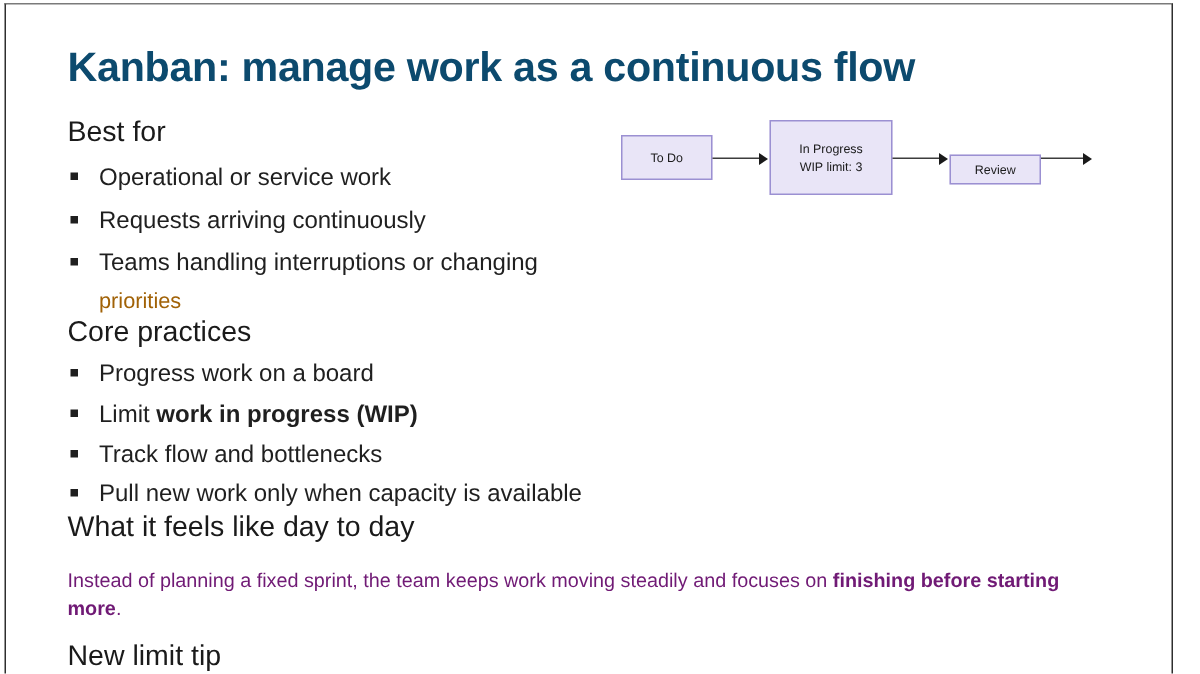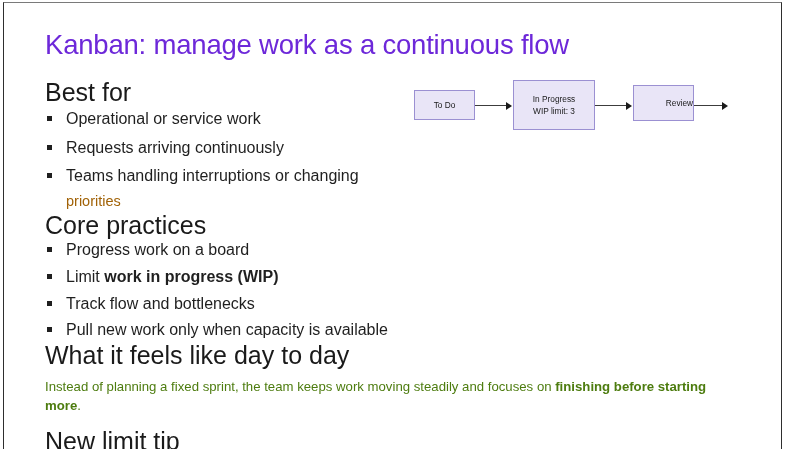--- a/index.html
+++ b/index.html
@@ -30,31 +30,31 @@
     box-sizing: border-box;
     overflow: hidden;
   }
 
   
   #slide-title {
     position: absolute;
     left: 41px;
     top: 26px;
     font-size: 27.5px;
-    font-weight: 400;
-    color: #6d28d9;
+    font-weight: 700;
+    color: #0c4a6e;
     letter-spacing: -0.2px;
     white-space: nowrap;
   }
 
   
   .section-heading {
     position: absolute;
     left: 41px;
-    font-size: 25px;
+    font-size: 19px;
     font-weight: 400;
     color: #1a1a1a;
     white-space: nowrap;
   }
 
   .bullet-row {
     position: absolute;
     left: 43px;
     display: flex;
     align-items: baseline;
@@ -83,21 +83,21 @@
   b, strong { font-weight: 700; }
 
   
   #body-paragraph {
     position: absolute;
     left: 41px;
     top: 374px;
     width: 700px;
     font-size: 13.2px;
     line-height: 19px;
-    color: #4d7c0f;
+    color: #701a75;
   }
 
   
   #flow-diagram {
     position: absolute;
     left: 410px;
     top: 72px;
     width: 350px;
     height: 62px;
   }
@@ -194,21 +194,21 @@
     <div class="flow-arrowhead" style="left:92px;"></div>
 
     <div class="flow-node" style="left:99px; top:5px; width:82px; height:50px;">
       <span>In Progress</span>
       <span>WIP limit: 3</span>
     </div>
 
     <div class="flow-connector" style="left:181px; width:33px;"></div>
     <div class="flow-arrowhead" style="left:212px;"></div>
 
-    <div class="flow-node" style="left:219px; top:10px; width:61px; height:36px;align-items:flex-end;">
+    <div class="flow-node" style="left:219px; top:28px; width:61px; height:20px;">
       <span>Review</span>
     </div>
 
     <div class="flow-connector" style="left:280px; width:30px;"></div>
     <div class="flow-arrowhead" style="left:308px;"></div>
 
     <div class="flow-node" style="left:334px; top:15px; width:56px; height:36px;margin-left:36px;">
       <span>Done</span>
     </div>
 

